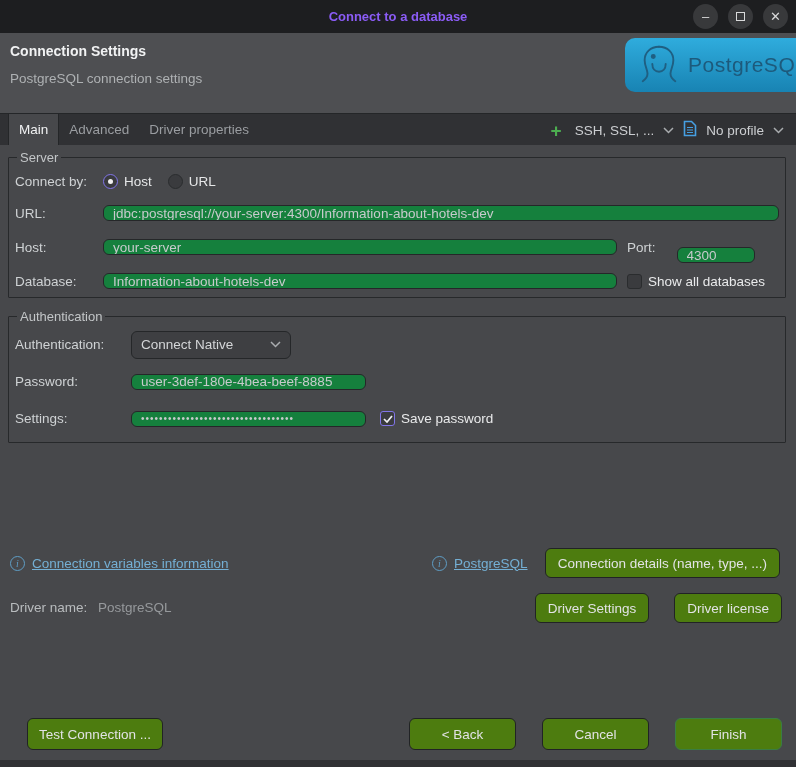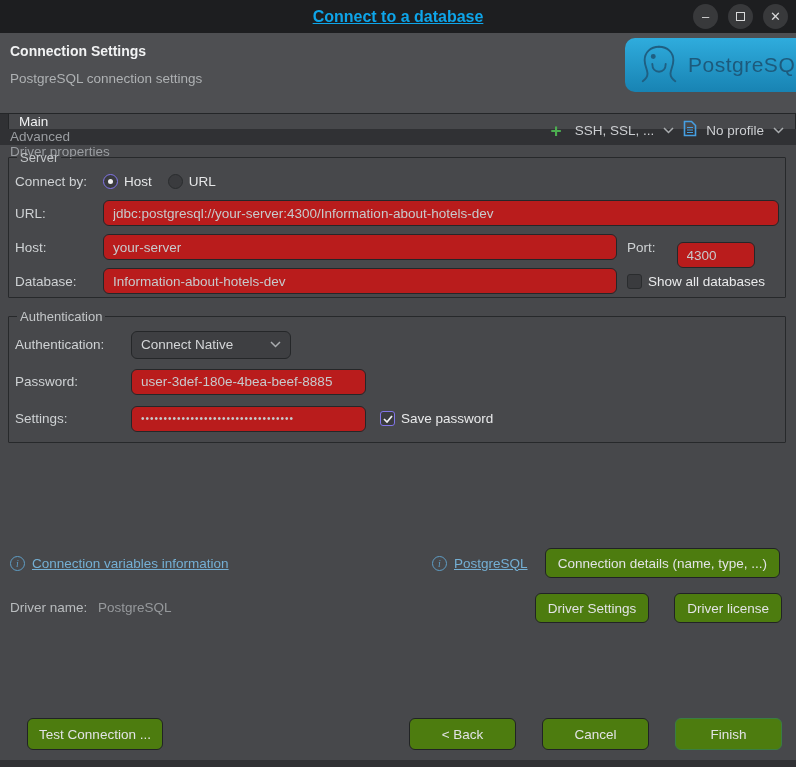--- a/index.html
+++ b/index.html
@@ -6,58 +6,58 @@
   html,body { background:#2a2b2d; }
   body { font-family:"Liberation Sans", sans-serif; }
   .window {
     position:relative; width:796px; height:767px; overflow:hidden;
     background:#47484b; outline:1px solid #2b2d2f;
     color:#e6e7e8; font-size:13.5px;
   }
   
   .titlebar { position:absolute; top:0; left:0; right:0; height:33px;
     background:#1d1e20; display:flex; align-items:center; justify-content:center; }
-  .titlebar-title { font-weight:bold; font-size:16px; color:#0ea5e9;text-decoration:underline; }
+  .titlebar-title { font-weight:bold; font-size:13px; color:#8b5cf6; }
   .win-controls { position:absolute; right:8px; top:4px; display:flex; gap:10px; }
   .win-btn { width:25px; height:25px; border-radius:50%; background:#38393b;
     display:flex; align-items:center; justify-content:center; color:#d9dadb;
     font-size:13px; cursor:default; }
   .win-btn .sq { width:9px; height:9px; border:1.4px solid #d9dadb; display:block; }
   
   .header { position:absolute; top:33px; left:0; right:0; height:80px; background:#4e4f52; }
   .header-title { position:absolute; left:10px; top:10px; font-weight:bold; font-size:14px; color:#f1f2f3; }
   .header-subtitle { position:absolute; left:10px; top:38px; font-size:13.5px; color:#aeb1b3; }
   .pg-badge { position:absolute; left:625px; top:5px; width:195px; height:54px;
     border-radius:10px; background:linear-gradient(180deg,#2facdd,#1883b3);
     display:flex; align-items:center; padding-left:12px; gap:7px; }
   .pg-badge-text { font-size:21px; color:#1d5a7c; letter-spacing:0.5px; }
   
   .tabbar { position:absolute; top:113px; left:0; right:0; height:32px;
-    background:#303134; border-top:1px solid #242628; display:flex; align-items:stretch;flex-direction:column; }
+    background:#303134; border-top:1px solid #242628; display:flex; align-items:stretch; }
   .tab { display:flex; align-items:center; padding:0 10px; font-size:13.5px; color:#9a9da1; cursor:default; }
   .tab.active { background:#47484b; color:#f0f1f2; margin-left:8px;
     border-left:1px solid #242628; border-right:1px solid #242628; }
   .tab-right { position:absolute; right:12px; top:0; height:32px; display:flex; align-items:center; gap:9px; }
   .plus-icon { color:#4cae50; font-size:19px; font-weight:bold; line-height:1; margin-right:4px; }
   .tab-right-label { color:#ccced1; font-size:13.5px; }
   .chev { display:flex; align-items:center; }
   
   fieldset { position:absolute; left:8px; right:10px; border:1px solid #27292b;
     border-radius:1px; padding:2px 6px 1px 6px; }
   legend { font-size:13px; color:#c3c6c8; padding:0 3px; margin-left:2px; }
   .fs-server { top:150px; height:148px; }
   .fs-auth   { top:309px; height:134px; }
   .frow { display:flex; align-items:center; }
   .fs-server .frow { height:34px; }
   .fs-server .frow.first { height:29px; }
   .fs-auth .frow { height:37px; }
   .flabel { color:#cfd2d4; font-size:13.5px; flex:none; }
   .fs-server .flabel { width:88px; }
   .fs-auth .flabel { width:116px; }
-  .tfield { height:26px; background:#b91c1c; border:1px solid #252729; border-radius:6px;
+  .tfield { height:16px; background:#15803d; border:1px solid #252729; border-radius:6px;
     color:#c7cacc; font-size:13.5px; padding:0 9px; font-family:"Liberation Sans",sans-serif; outline:none; }
   .grow { flex:1 1 auto; min-width:0; }
   .right-col { flex:none; width:152px; display:flex; align-items:center; margin-left:10px; }
   
   .radio-group { display:flex; align-items:center; gap:16px; }
   .radio-item { display:flex; align-items:center; gap:6px; }
   .radio { width:15px; height:15px; border-radius:50%; background:#3a3b3e; border:1.5px solid #2a2c2e; position:relative; }
   .radio.sel { border-color:#8175e8; }
   .radio.sel::after { content:""; position:absolute; left:3.5px; top:3.5px; width:5px; height:5px;
     border-radius:50%; background:#f0f0f0; }

